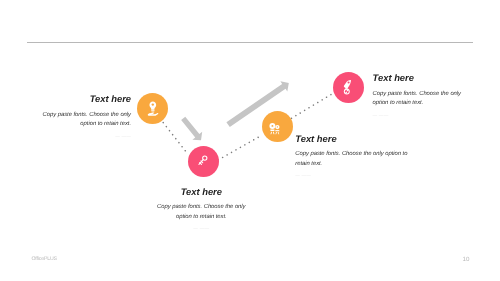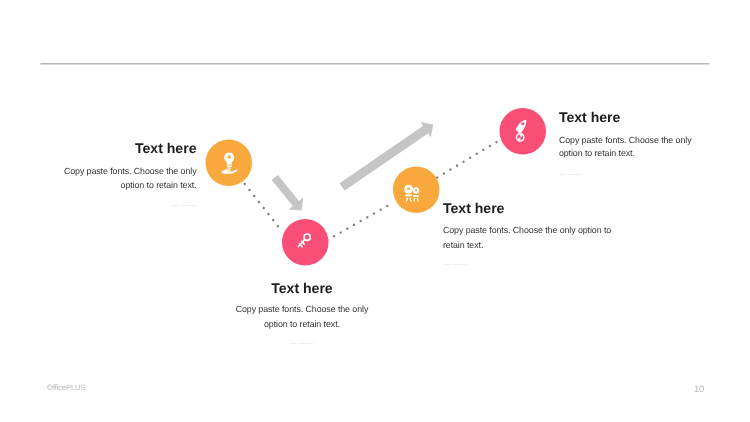--- a/index.html
+++ b/index.html
@@ -1,20 +1,20 @@
 <!DOCTYPE html>
 <html><head>
 <meta charset="utf-8">
 <style>
   html,body{margin:0;padding:0;}
   body{width:500px;height:281px;background:#ffffff;font-family:"Liberation Sans",sans-serif;overflow:hidden;-webkit-font-smoothing:antialiased;text-rendering:geometricPrecision;}
   .slide{position:relative;width:500px;height:281px;background:#fff;}
   .rule{position:absolute;left:27.2px;top:42px;width:446px;height:1.2px;background:#b8b8b8;}
   svg.layer{position:absolute;left:0;top:0;width:500px;height:281px;}
-  .blk{position:absolute;}
+  .blk{position:absolute;font-style:italic;}
   .ttl{font-weight:bold;font-size:9.4px;color:#1e1e1e;line-height:9.4px;}
   .bdy{font-size:5.9px;color:#333333;line-height:9.6px;letter-spacing:-0.05px;}
   .fnt{font-size:4.6px;color:#e3e3e3;line-height:6px;letter-spacing:0.2px;}
   .node{position:absolute;width:31px;height:31px;border-radius:50%;display:flex;align-items:center;justify-content:center;}
   .footer{position:absolute;font-size:5.2px;color:#b9b9b9;letter-spacing:-0.15px;}
 </style>
 </head>
 <body>
 
 <div class="slide">

